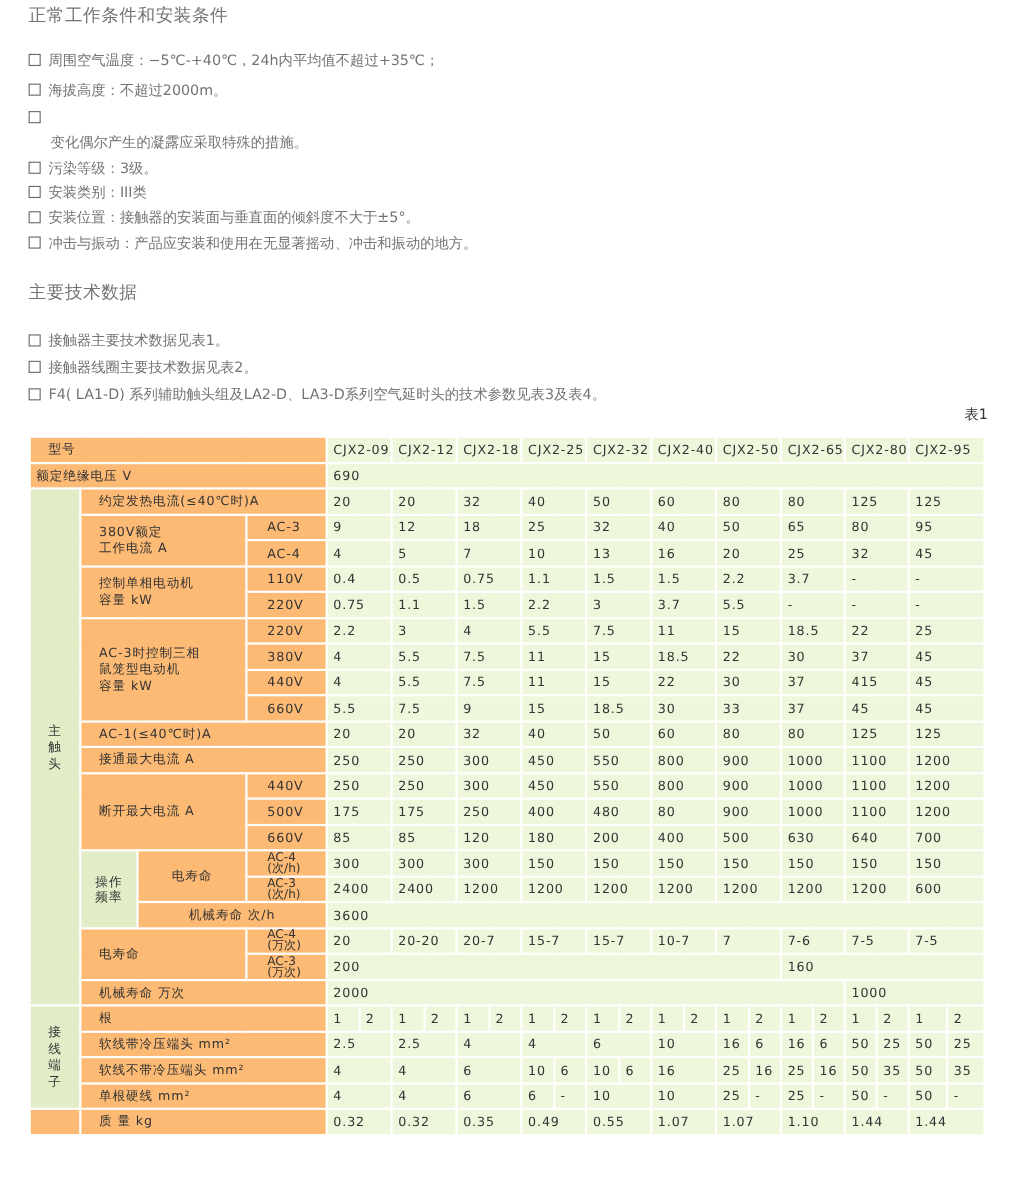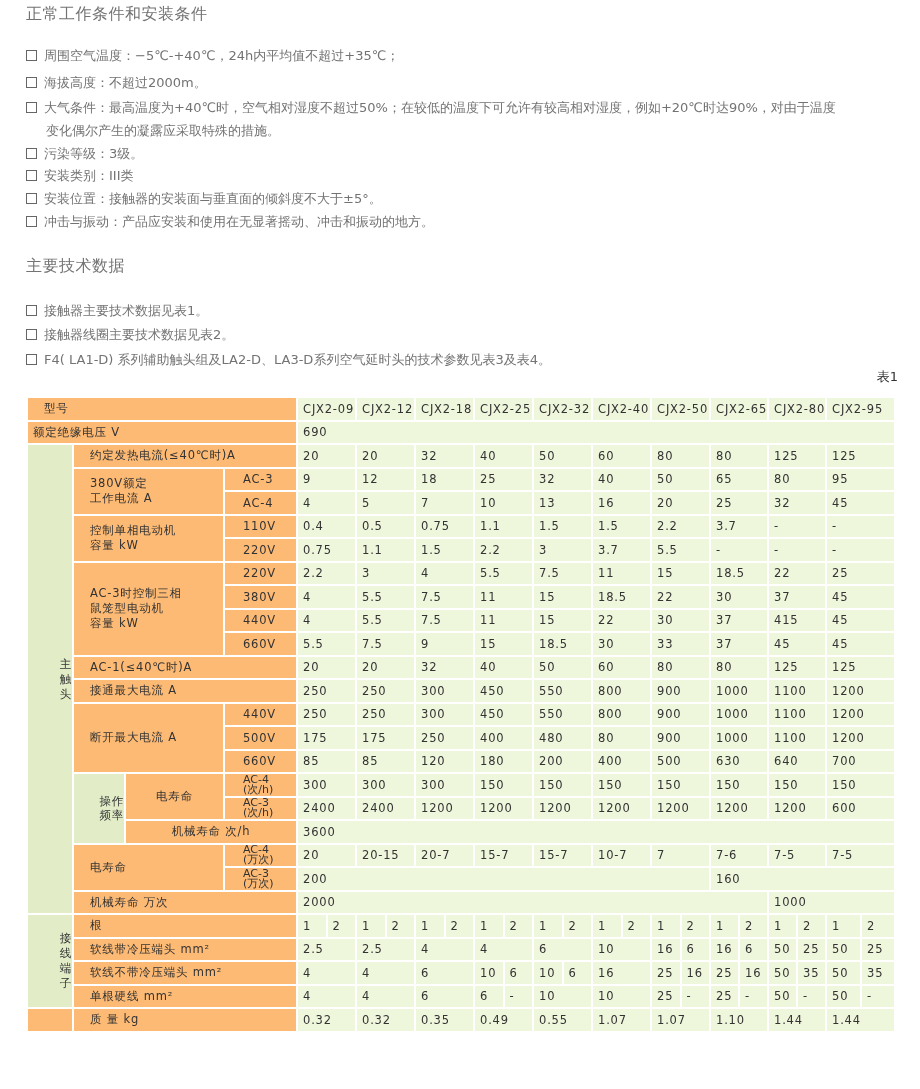--- a/index.html
+++ b/index.html
@@ -8,36 +8,36 @@
   .h2 { position:absolute; left:26px; font-size:16px; color:#737373; letter-spacing:0.5px; }
   .item { position:absolute; left:26px; font-size:13px; color:#737373; line-height:23px; width:885px; }
   .cb { display:inline-block; width:11px; height:11px; border:1px solid #666; margin-right:7px; vertical-align:-1px; box-sizing:border-box; background:#fff; }
   .cont { padding-left:20px; display:block; }
   .tbl-caption { position:absolute; right:22px; top:368px; font-size:13px; color:#333; }
   table.spec { position:absolute; left:26px; top:396px; border-collapse:collapse; table-layout:fixed;
                font-size:11.5px; color:#333; width:869px; }
   table.spec td { border:2px solid #ffffff; height:21.5px; padding:0 0 0 5px; white-space:nowrap;
                   background:#eef6dc; letter-spacing:0.8px; vertical-align:middle; }
   table.spec td.lab { background:#fdba74; }
-  table.spec td.grp { background:#e2edc8; text-align:right; white-space:normal; line-height:15px; padding:0; }
+  table.spec td.grp { background:#e2edc8; text-align:center; white-space:normal; line-height:15px; padding:0; }
   table.spec td.lab2 { padding-left:16px; }
   table.spec td.sub { text-align:left; padding-left:18px; }
   table.spec td.sub2 { line-height:10px; font-size:11px; padding-left:18px; letter-spacing:0; }
   table.spec td.c { text-align:center; padding:0; }
   table.spec td.half { padding-left:5px; }
   .vert { display:inline-block; width:14px; line-height:15px; word-break:break-all; white-space:normal; }
 </style>
 </head>
 <body>
 
 <div class="h2" style="top:4px;">正常工作条件和安装条件</div>
 
 <div class="item" style="top:44px;"><span class="cb"></span><span>周围空气温度：−5℃-+40℃，24h内平均值不超过+35℃；</span></div>
 <div class="item" style="top:71px;"><span class="cb"></span><span>海拔高度：不超过2000m。</span></div>
-<div class="item" style="top:96px;"><span class="cb"></span><span>大气条件：最高温度为+40℃时，空气相对湿度不超过50%；在较低的温度下可允许有较高相对湿度，例如+20℃时达90%，对由于温度</span><span class="cont">变化偶尔产生的凝露应采取特殊的措施。</span></div>
+<div class="item" style="top:96px;"><span class="cb"></span><span class="cont">变化偶尔产生的凝露应采取特殊的措施。</span></div>
 <div class="item" style="top:142px;"><span class="cb"></span><span>污染等级：3级。</span></div>
 <div class="item" style="top:164px;"><span class="cb"></span><span>安装类别：III类</span></div>
 <div class="item" style="top:187px;"><span class="cb"></span><span>安装位置：接触器的安装面与垂直面的倾斜度不大于±5°。</span></div>
 <div class="item" style="top:210px;"><span class="cb"></span><span>冲击与振动：产品应安装和使用在无显著摇动、冲击和振动的地方。</span></div>
 
 <div class="h2" style="top:256px;">主要技术数据</div>
 
 <div class="item" style="top:299px;"><span class="cb"></span><span>接触器主要技术数据见表1。</span></div>
 <div class="item" style="top:323px;"><span class="cb"></span><span>接触器线圈主要技术数据见表2。</span></div>
 <div class="item" style="top:348px;"><span class="cb"></span><span>F4( LA1-D) 系列辅助触头组及LA2-D、LA3-D系列空气延时头的技术参数见表3及表4。</span></div>
@@ -305,21 +305,21 @@
         <td colspan="2">600</td>
       </tr>
       <tr>
         <td class="lab c" colspan="2">机械寿命 次/h</td>
         <td colspan="20">3600</td>
       </tr>
       <tr>
         <td class="lab lab2" colspan="2" rowspan="2">电寿命</td>
         <td class="lab sub2">AC-4<br>(万次)</td>
         <td colspan="2">20</td>
-        <td colspan="2">20-15</td>
+        <td colspan="2">20-20</td>
         <td colspan="2">20-7</td>
         <td colspan="2">15-7</td>
         <td colspan="2">15-7</td>
         <td colspan="2">10-7</td>
         <td colspan="2">7</td>
         <td colspan="2">7-6</td>
         <td colspan="2">7-5</td>
         <td colspan="2">7-5</td>
       </tr>
       <tr>

